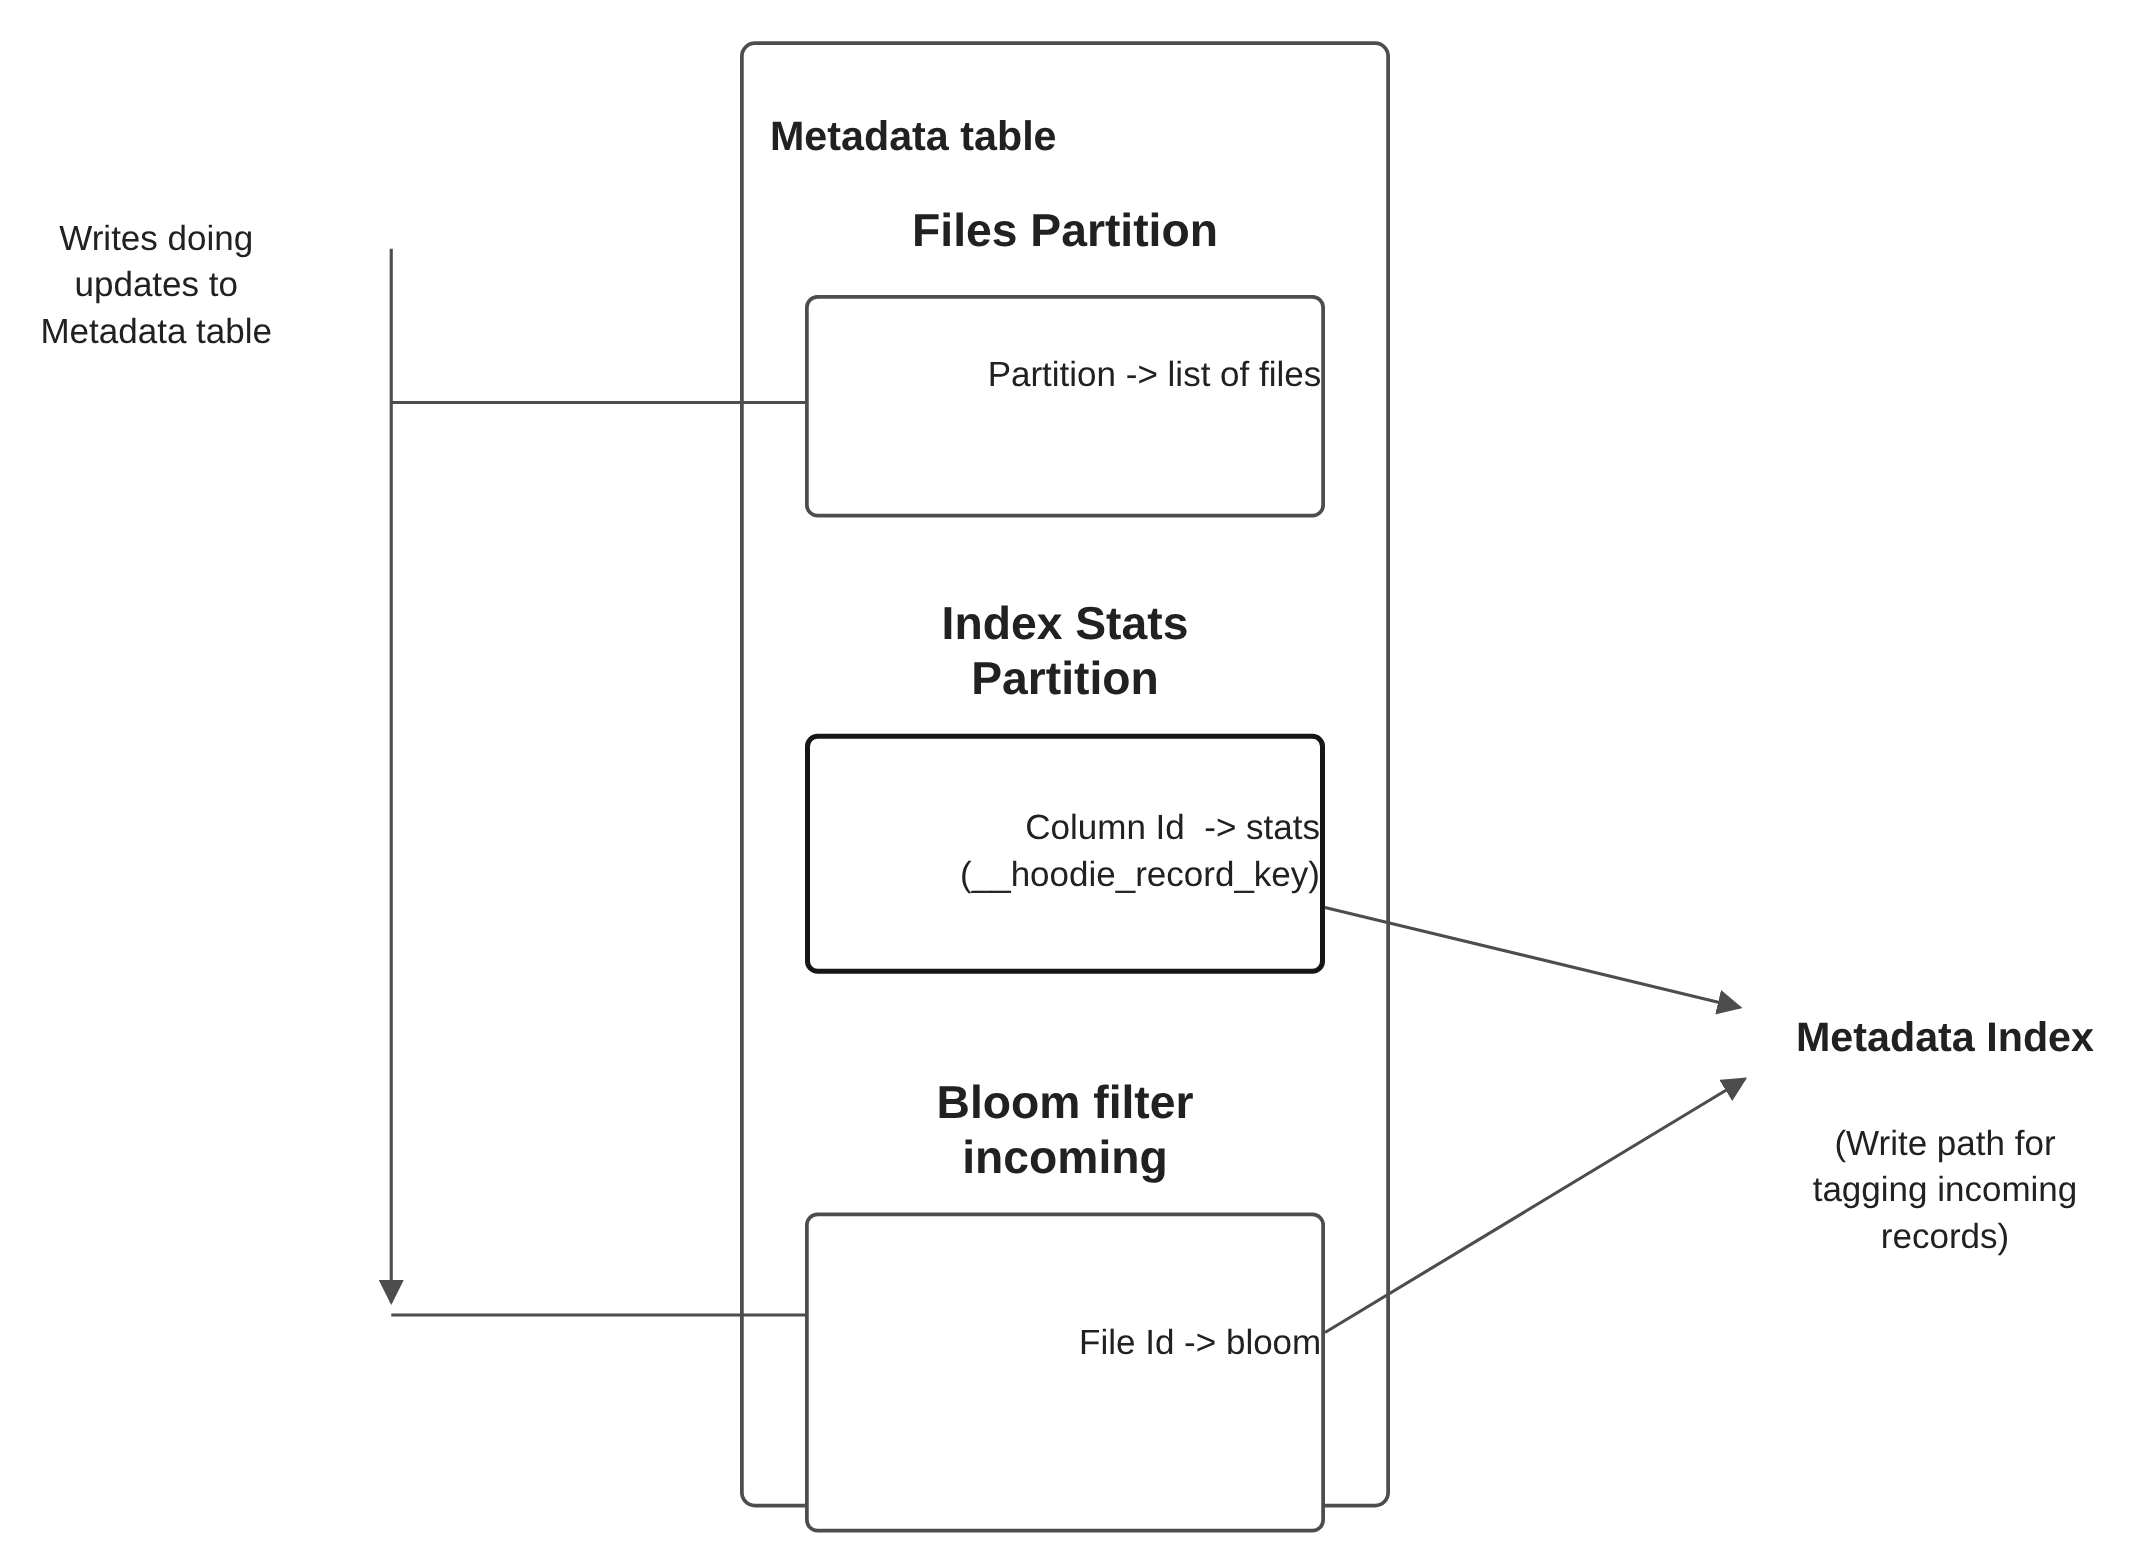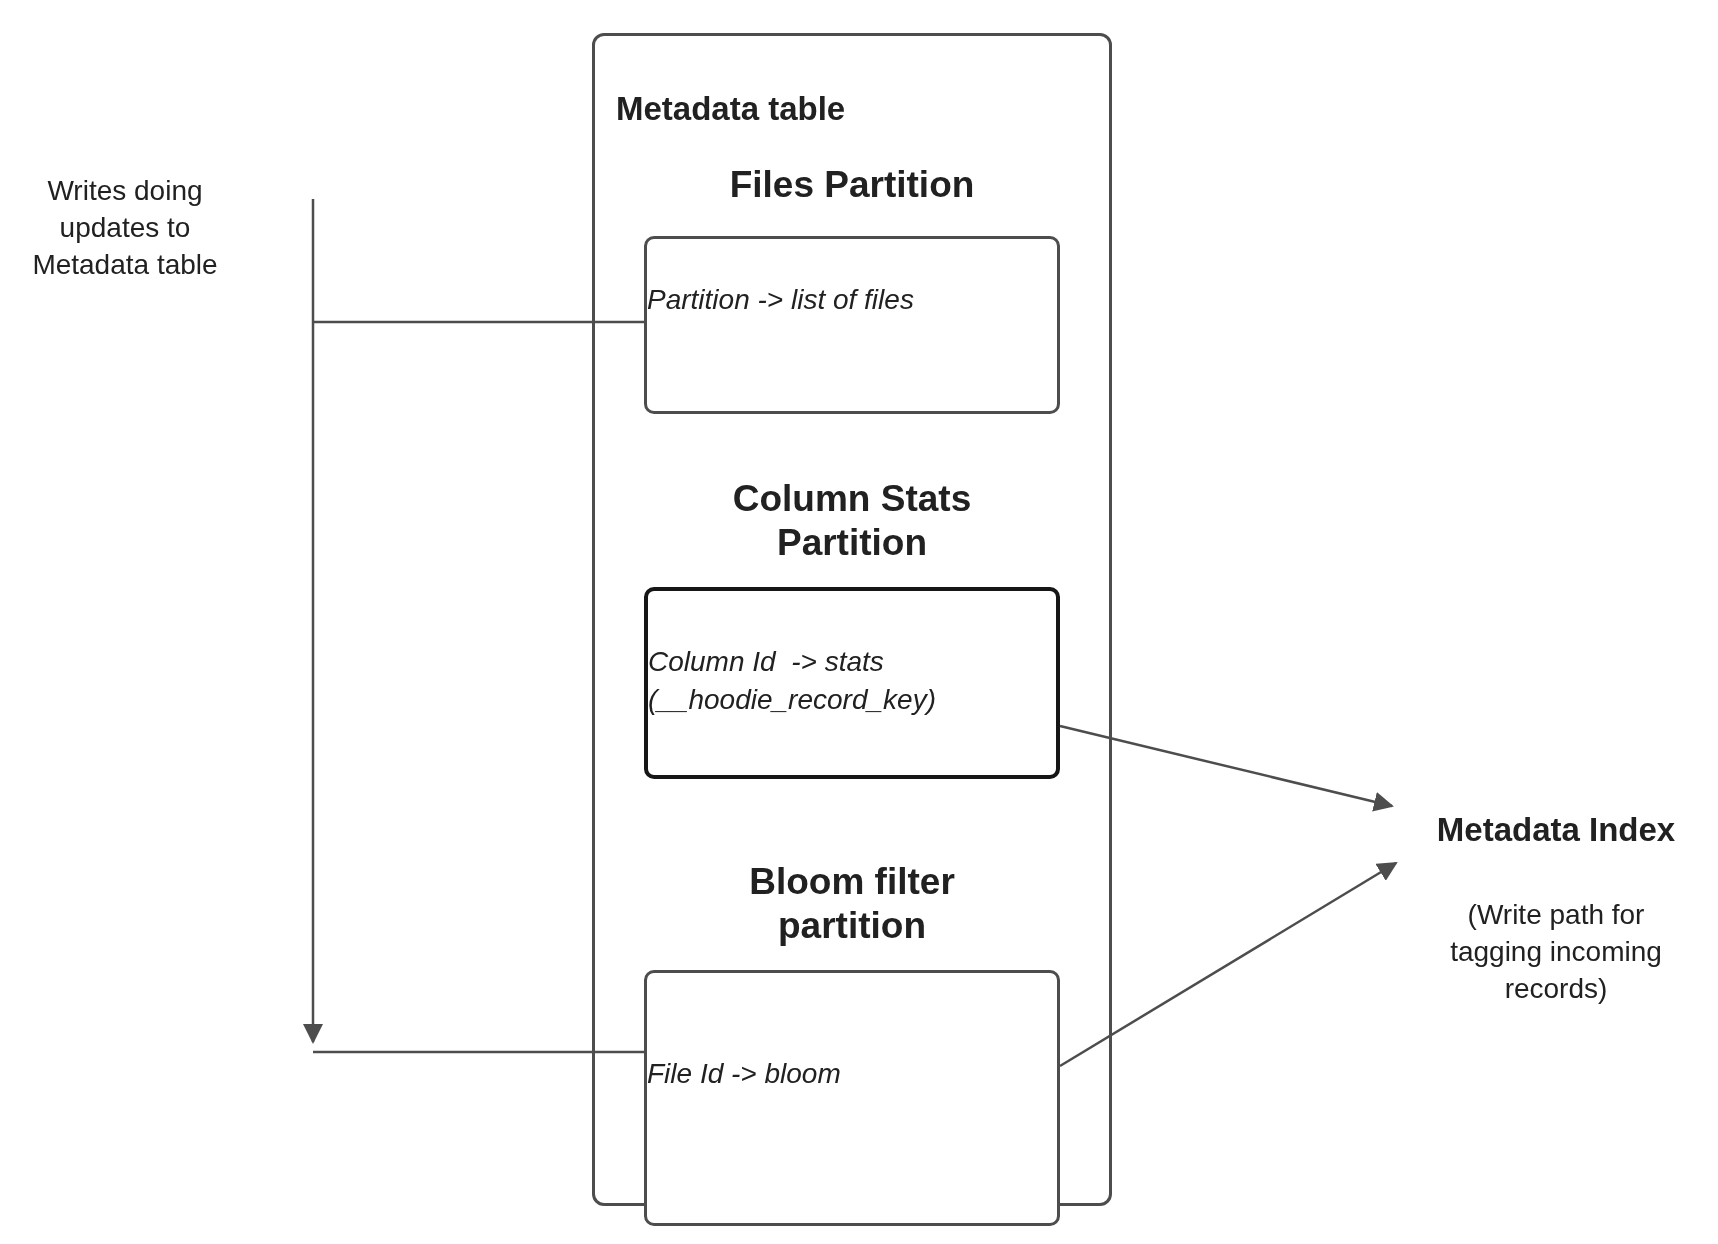--- a/index.html
+++ b/index.html
@@ -52,21 +52,21 @@
     border: 3px solid var(--box-border);
     border-radius: 10px;
     background: #fff;
   }
   .b-files { top: 236px; height: 178px; }
   .b-stats { top: 587px; height: 192px; border: 4px solid var(--emphasis-border); }
   .b-bloom { top: 970px; height: 256px; }
 
   .box-body {
     position: absolute; left: 0; width: 100%;
-    font-size: 28px; line-height: 38px; text-align: left; font-style: italic;
+    font-size: 28px; line-height: 38px; text-align: right;
   }
   .b-files .box-body { top: 42px; }
   .b-stats .box-body { top: 52px; }
   .b-bloom .box-body { top: 82px; }
 
   .index-title {
     left: 1366px; top: 809px; width: 380px;
     font-size: 33px; font-weight: bold; line-height: 42px;
   }
   .index-subtitle {
@@ -87,29 +87,29 @@
 
 <div class="abs outer-box"></div>
 
 <div class="abs table-title">Metadata table</div>
 
 <div class="abs section-heading h-files center pre">Files Partition</div>
 <div class="abs inner-box b-files">
   <div class="box-body pre">Partition -&gt; list of files</div>
 </div>
 
-<div class="abs section-heading h-stats center pre">Column Stats
+<div class="abs section-heading h-stats center pre">Index Stats
 Partition</div>
 <div class="abs inner-box b-stats">
   <div class="box-body pre">Column Id  -&gt; stats
 (__hoodie_record_key)</div>
 </div>
 
 <div class="abs section-heading h-bloom center pre">Bloom filter
-partition</div>
+incoming</div>
 <div class="abs inner-box b-bloom">
   <div class="box-body pre">File Id -&gt; bloom</div>
 </div>
 
 <div class="abs index-title center">Metadata Index</div>
 <div class="abs index-subtitle center pre">(Write path for
 tagging incoming
 records)</div>
 
 <svg class="abs connectors" width="1718" height="1244" viewBox="0 0 1718 1244">

